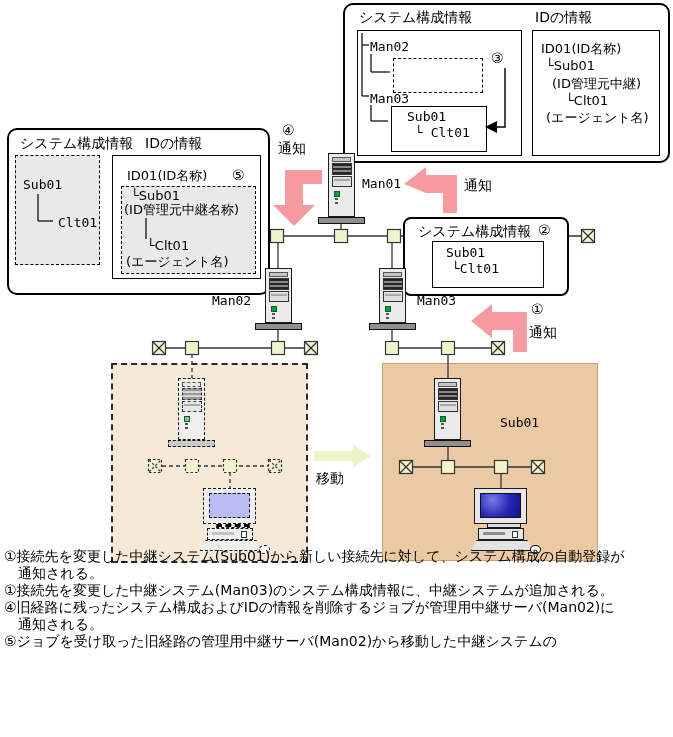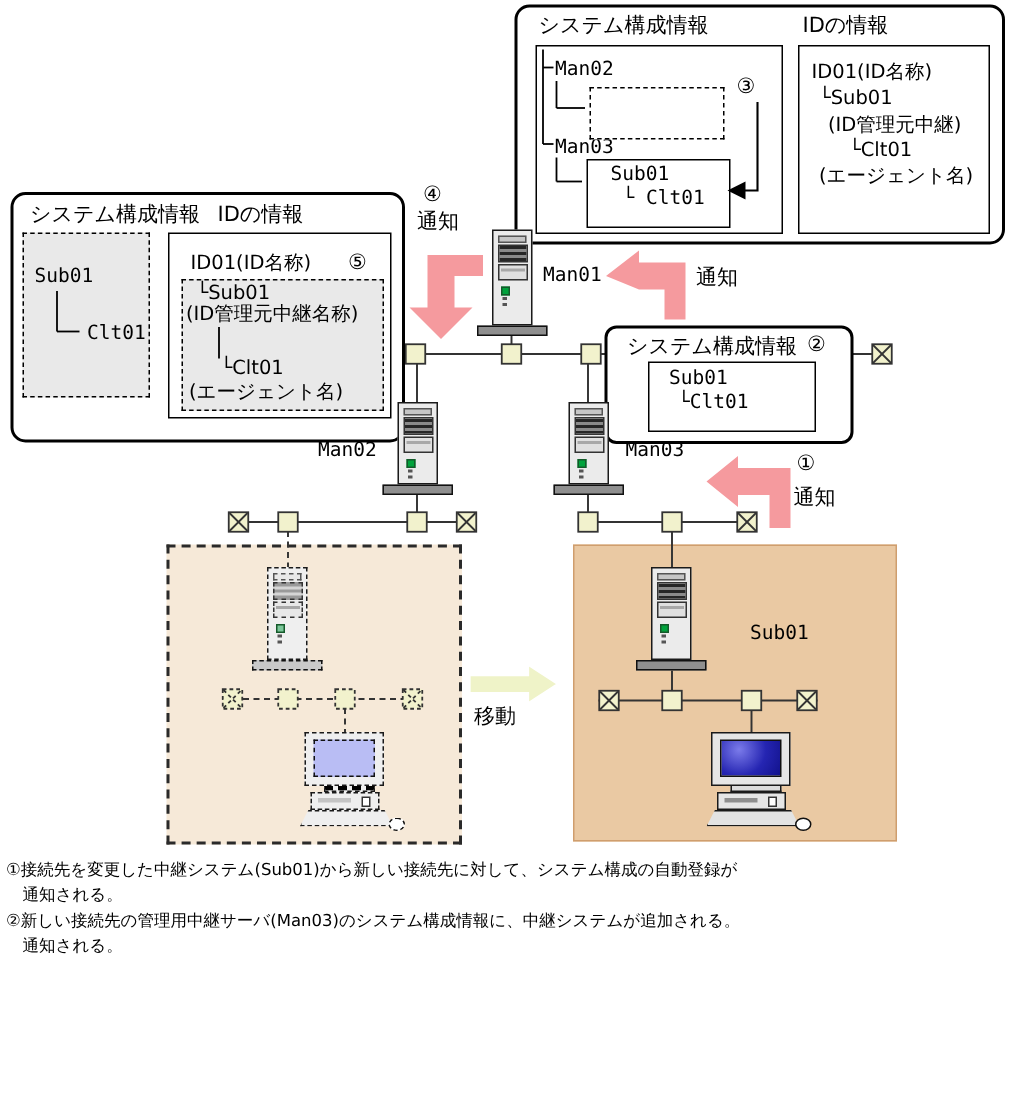--- a/index.html
+++ b/index.html
@@ -42,21 +42,21 @@
   .cl-case{position:relative;width:46px;height:12px;margin-left:4px;background:#e6e6e6;border:1px solid #1a1a1a;box-sizing:border-box;}
   .cl-fslot{position:absolute;top:3px;left:4px;width:22px;height:3px;background:#8f8f8f;}
   .cl-btn{position:absolute;top:2px;right:5px;width:4px;height:5px;border:1px solid #333;background:#fff;}
   .cl-kbd{position:relative;width:60px;height:9px;margin-left:-3px;background:#e3e3e3;border:1px solid #1a1a1a;clip-path:polygon(9% 0,91% 0,100% 100%,0 100%);}
   .cl-mouse{position:absolute;width:9px;height:7px;border:1px solid #111;border-radius:50%;background:#fff;}
   .client.ghost .cl-mon,.client.ghost .cl-neck,.client.ghost .cl-case,.client.ghost .cl-kbd{border-style:dashed;background:#efefef;}
   .client.ghost .cl-scr{background:#b9bdf4;border-style:dashed;}
   .client.ghost .cl-fslot{background:#c4c4c4;}
   .client.ghost .cl-mouse{border-style:dashed;}
   
-  #notes{position:absolute;left:4px;top:571px;width:666px;z-index:4;font-size:11px;line-height:17px;}
+  #notes{position:absolute;left:4px;top:548px;width:666px;z-index:4;font-size:14px;line-height:17px;}
   #notes div{white-space:pre;}
   .z4{z-index:4;}
 </style>
 </head>
 <body>
 
 <div id="canvas">
 
   <div class="zone-old"></div>
   <div class="zone-new"></div>
@@ -329,17 +329,19 @@
   <div class="lbl t13 mono z4" style="left:212px;top:294px;">Man02</div>
   <div class="lbl t13 mono z4" style="left:417px;top:294px;">Man03</div>
   <div class="lbl t14 z4" style="left:531px;top:301px;">①</div>
   <div class="lbl t14 z4" style="left:529px;top:324px;">通知</div>
   <div class="lbl t13 mono z4" style="left:500px;top:416px;">Sub01</div>
   <div class="lbl t14 z4" style="left:316px;top:470px;">移動</div>
 
   <div id="notes">
     <div>①接続先を変更した中継システム(Sub01)から新しい接続先に対して、システム構成の自動登録が</div>
     <div>　通知される。</div>
-    <div>②新しい接続先の管理用中継サーバ(Man03)のシステム構成情報に、中継システムが追加される。</div>
+    <div>①接続先を変更した中継システム(Man03)のシステム構成情報に、中継システムが追加される。</div>
+    <div>④旧経路に残ったシステム構成およびIDの情報を削除するジョブが管理用中継サーバ(Man02)に</div>
     <div>　通知される。</div>
+    <div>⑤ジョブを受け取った旧経路の管理用中継サーバ(Man02)から移動した中継システムの</div>
   </div>
 
 </div>
 
 </body></html>

